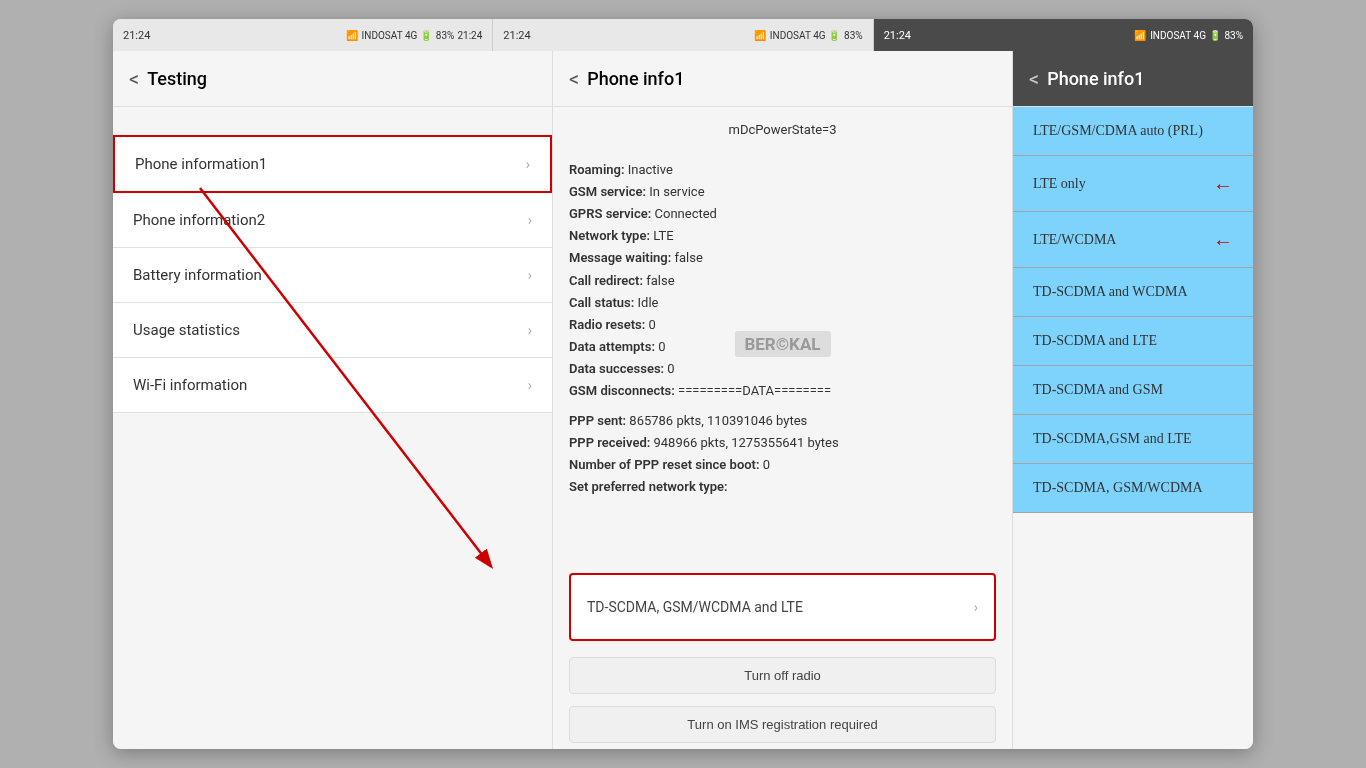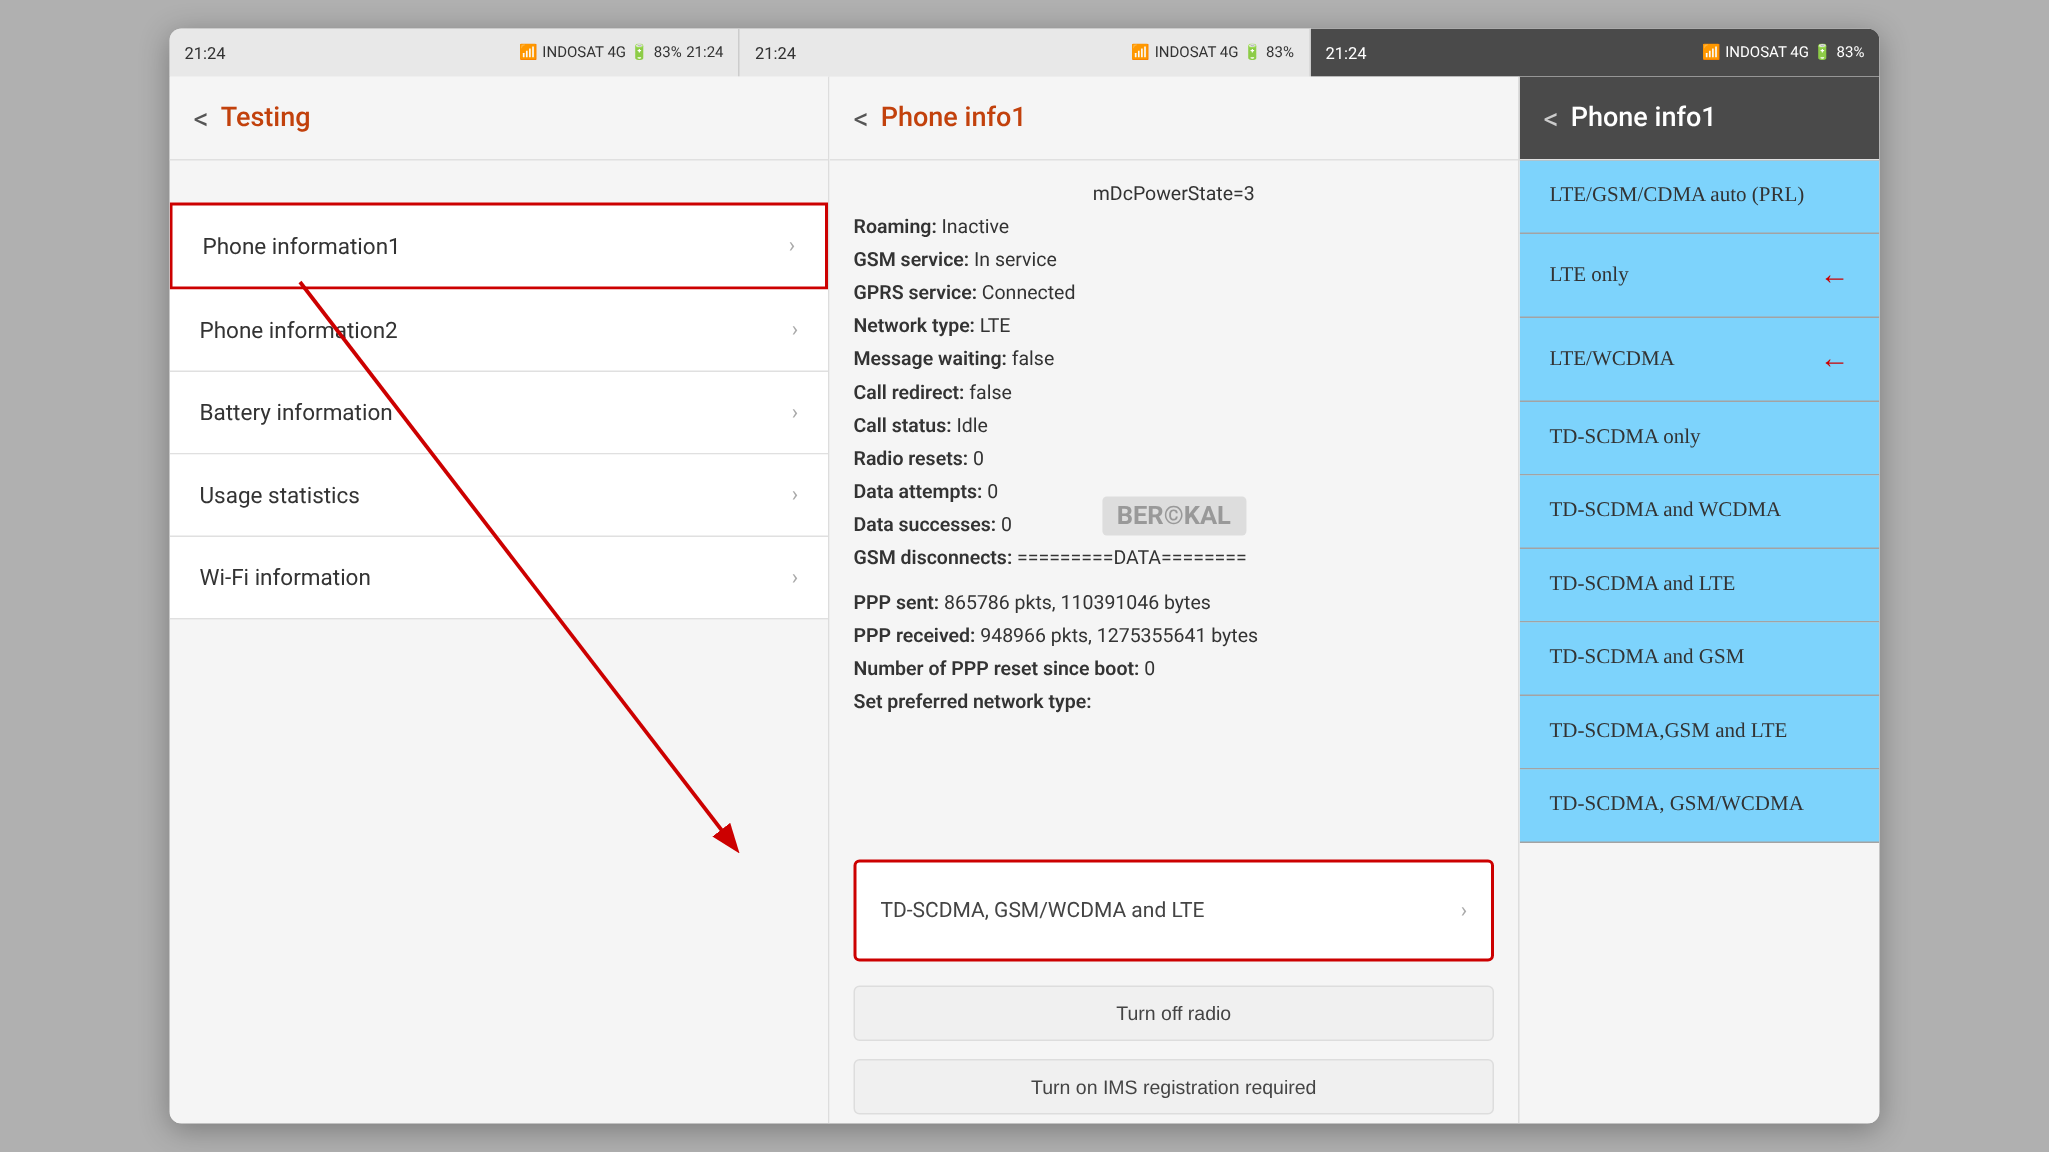--- a/index.html
+++ b/index.html
@@ -99,21 +99,21 @@
       font-size: 20px;
       color: #555;
       margin-right: 8px;
     }
     .app-bar.dark .app-bar-back {
       color: #ccc;
     }
     .app-bar-title {
       font-size: 18px;
       font-weight: 500;
-      color: #c2410c;
+      color: #000000;
     }
     .app-bar.dark .app-bar-title {
       color: #fff;
     }
     
     .menu-list {
       flex: 1;
       overflow-y: auto;
     }
     .menu-item {
@@ -276,21 +276,21 @@
         </div>
       </div>
     </div>
 
     <div class="screen-2" style="position:relative;">
       <div class="app-bar">
         <span class="app-bar-back">&lt;</span>
         <span class="app-bar-title">Phone info1</span>
       </div>
       <div class="info-content">
-        <span class="info-line" style="display:block; text-align:center; margin-bottom:0;">mDcPowerState=3</span>
+        <span class="info-line" style="display:block; text-align:center; margin-bottom:18px;">mDcPowerState=3</span>
         <span class="info-line"><b>Roaming:</b> Inactive</span>
         <span class="info-line"><b>GSM service:</b> In service</span>
         <span class="info-line"><b>GPRS service:</b> Connected</span>
         <span class="info-line"><b>Network type:</b> LTE</span>
         <span class="info-line"><b>Message waiting:</b> false</span>
         <span class="info-line"><b>Call redirect:</b> false</span>
         <span class="info-line"><b>Call status:</b> Idle</span>
         <span class="info-line"><b>Radio resets:</b> 0</span>
         <span class="info-line"><b>Data attempts:</b> 0</span>
         <span class="info-line"><b>Data successes:</b> 0</span>
@@ -328,23 +328,20 @@
         <div class="right-panel-item" style="">
           <span>LTE only</span>
           <span class="red-arrow">←</span>
         </div>
 
         <div class="right-panel-item" style="justify-content:space-between;">
           <span>LTE/WCDMA</span>
           <span class="red-arrow">←</span>
         </div>
 
-        <div class="right-panel-item">
-          <span>TD-SCDMA only</span>
-        </div>
 
         <div class="right-panel-item">
           <span>TD-SCDMA and WCDMA</span>
         </div>
 
         <div class="right-panel-item">
           <span>TD-SCDMA and LTE</span>
         </div>
 
         <div class="right-panel-item">

